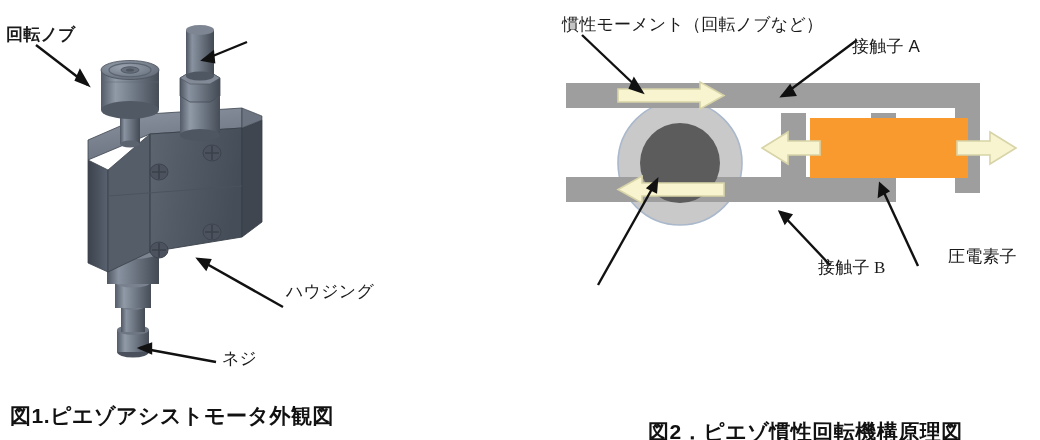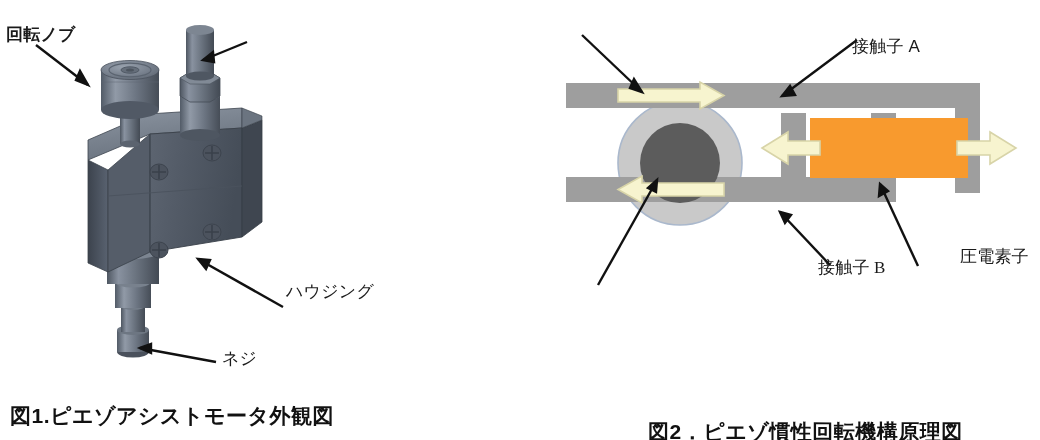--- a/index.html
+++ b/index.html
@@ -218,18 +218,19 @@
       <polygon points="260,212 271,215 265,223"></polygon>
 
       <line x1="398" y1="266" x2="360" y2="184"></line>
       <polygon points="360,184 359,196 368,191"></polygon>
 
       <line x1="78" y1="285" x2="137" y2="180"></line>
       <polygon points="137,180 128,188 136,192"></polygon>
     </g>
   </svg>
 
+  <div class="label" style="left:42px;top:16px;">慣性モーメント（回転ノブなど）</div>
   <div class="label" style="left:332px;top:38px;">接触子 A</div>
   <div class="label" style="left:298px;top:259px;font-family:Liberation Serif, serif;">接触子 B</div>
-  <div class="label" style="left:428px;top:248px;margin-left:12px;">圧電素子</div>
+  <div class="label" style="left:428px;top:248px;">圧電素子</div>
 
   <div class="caption" style="left:128px;top:418px;">図2．ピエゾ慣性回転機構原理図</div>
 </div>
 
 </body></html>

